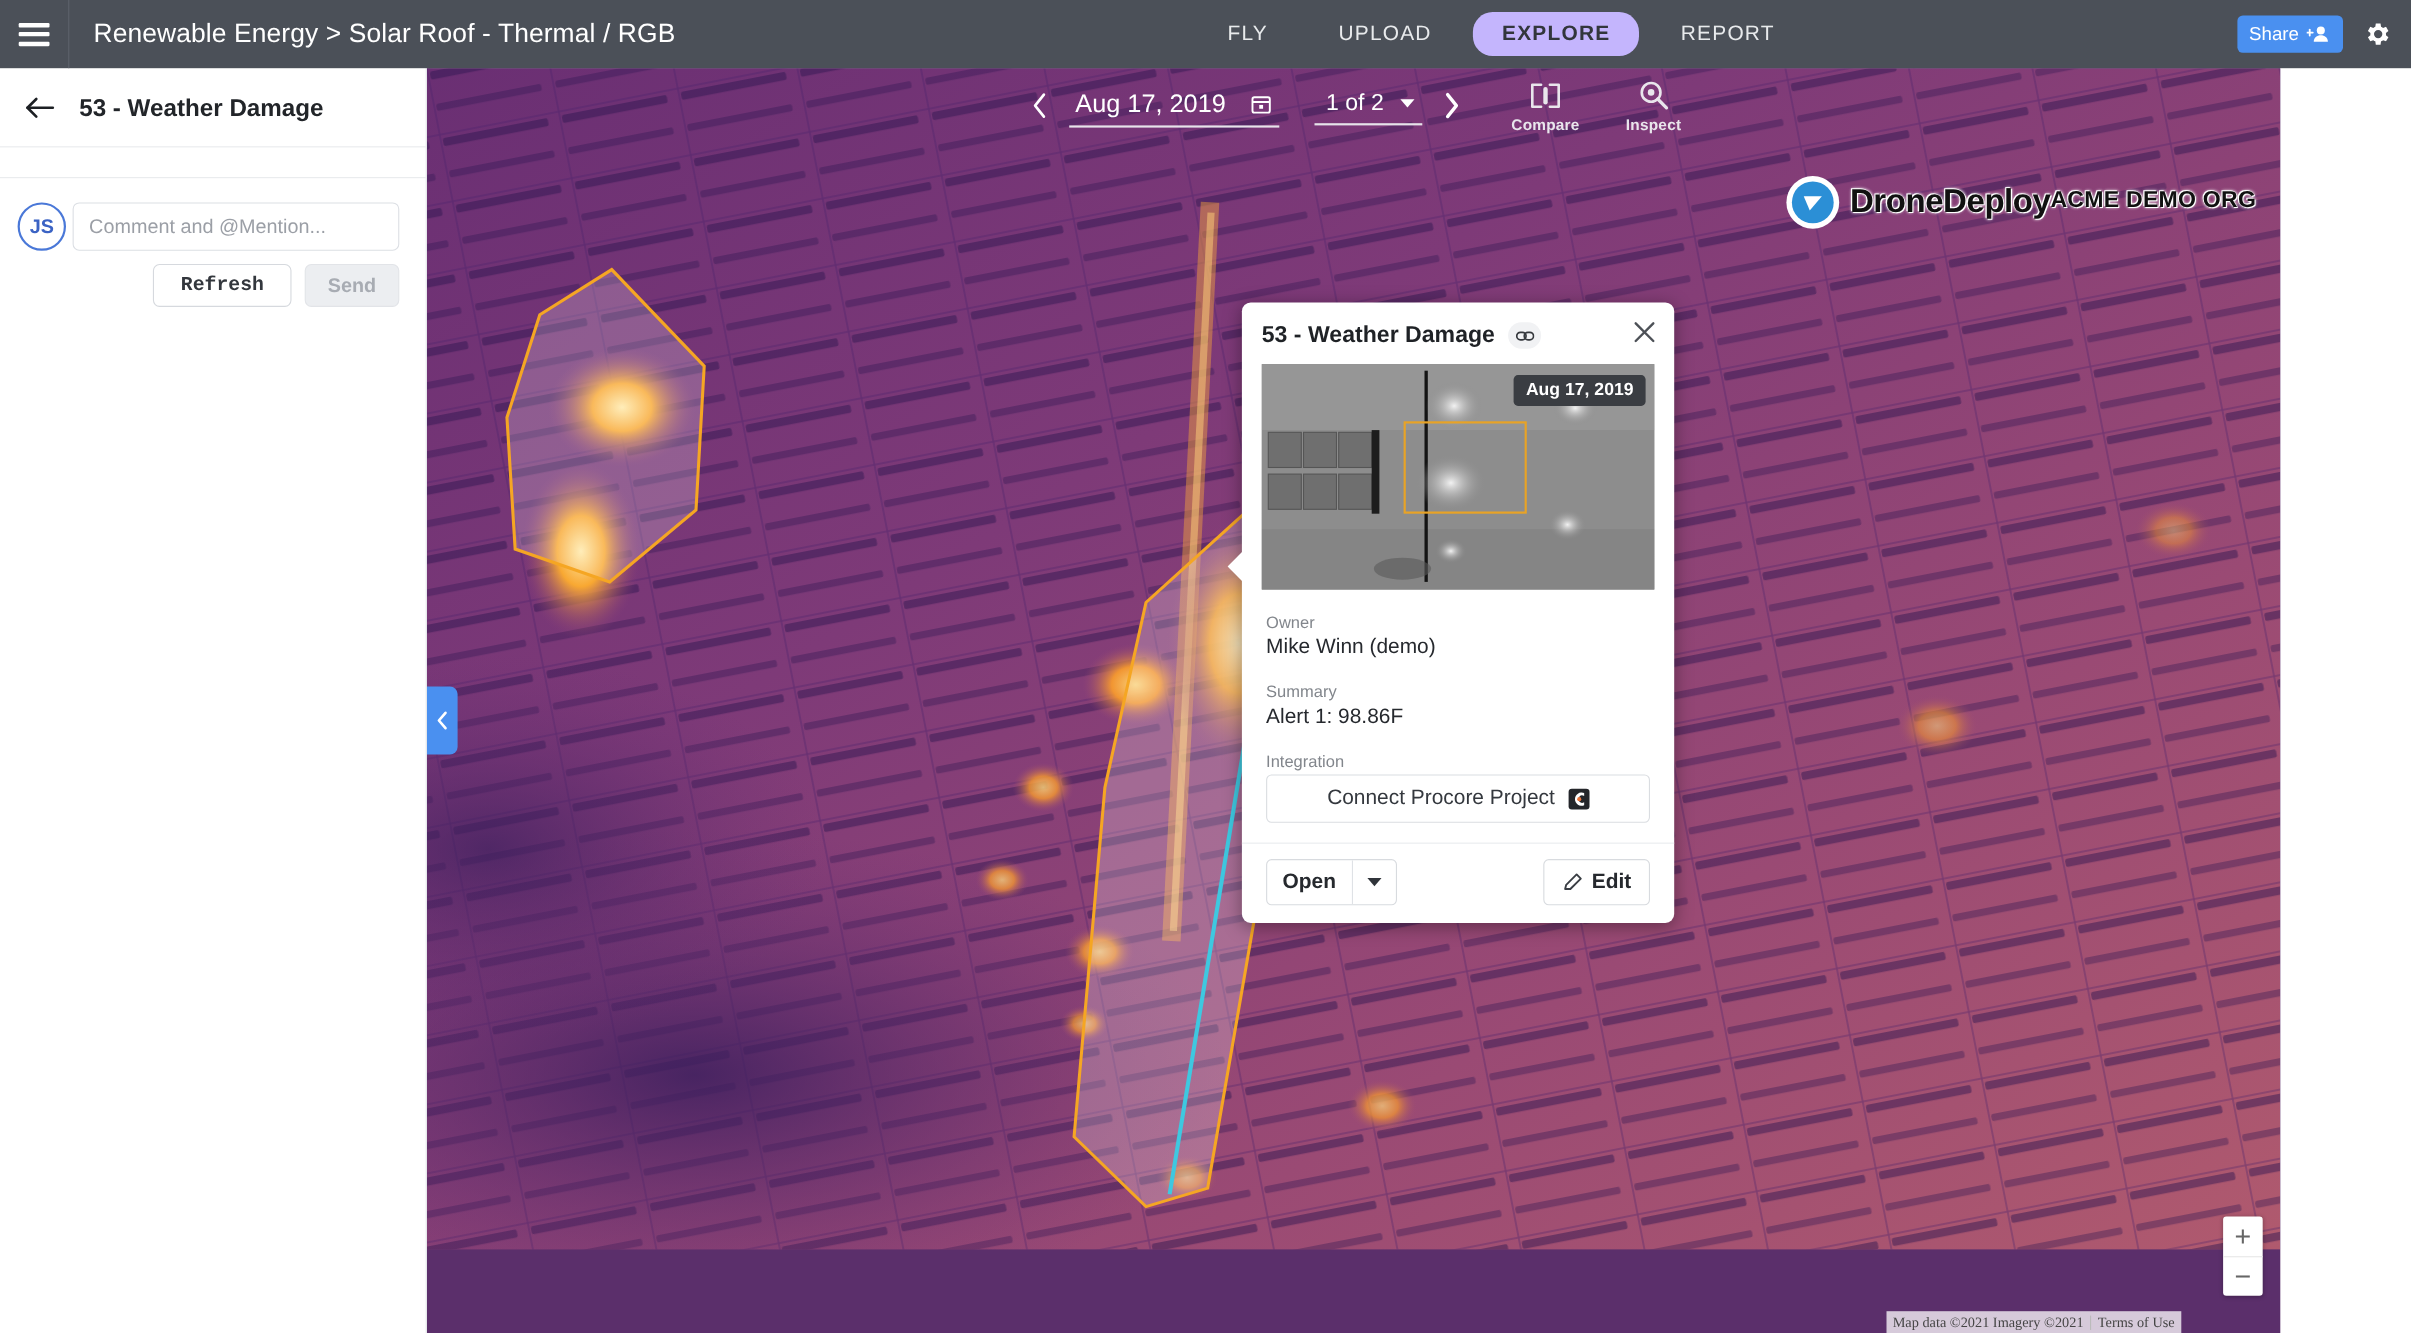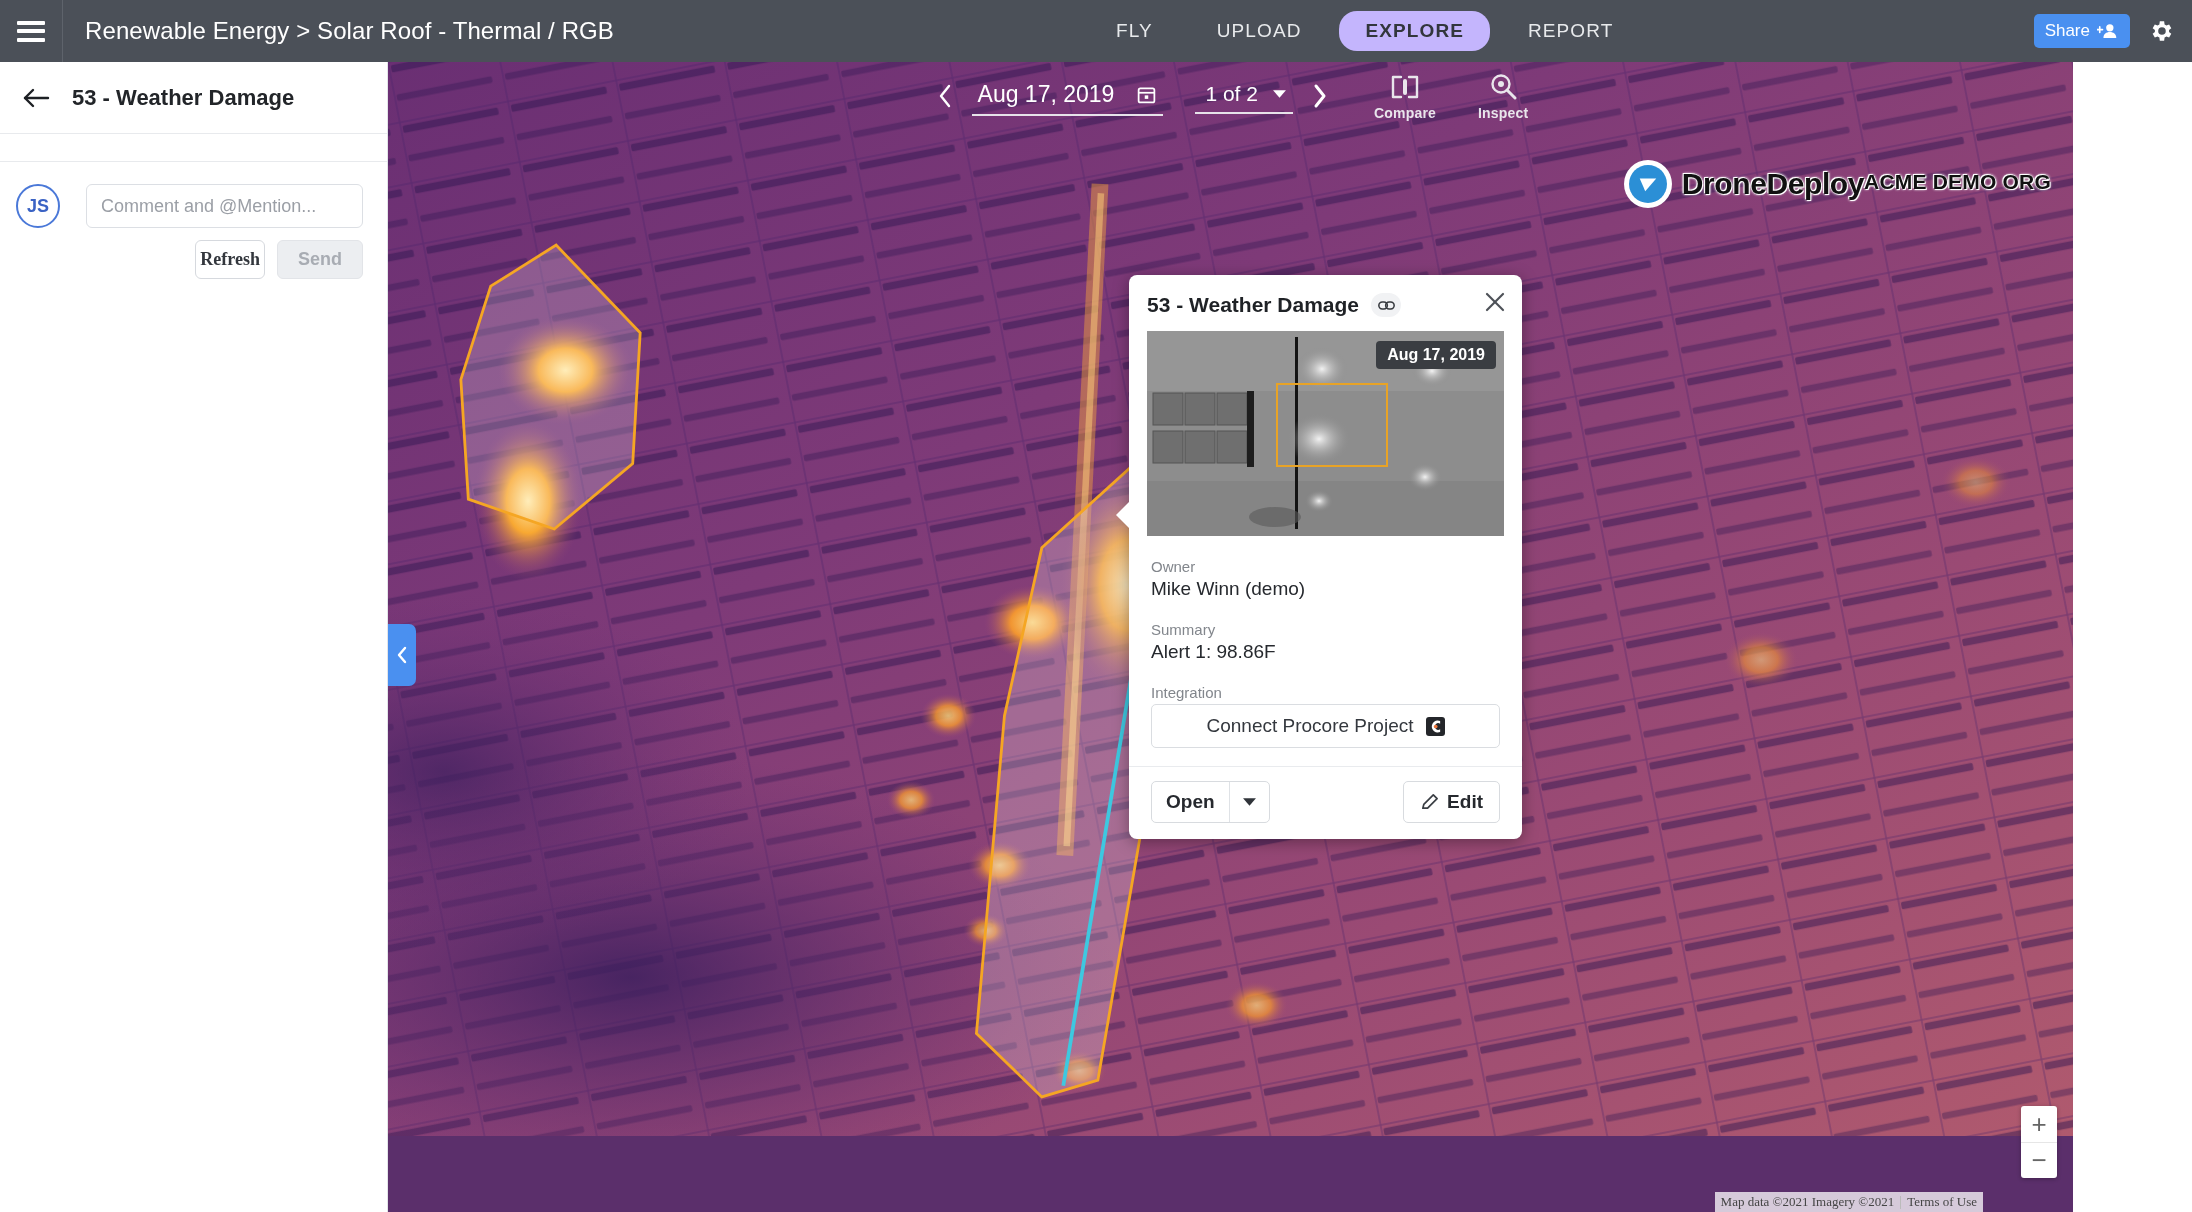--- a/index.html
+++ b/index.html
@@ -46,36 +46,36 @@
     position: absolute; left: 0; top: 62px; width: 388px; height: 1150px;
     background: #ffffff; border-right: 1px solid #e2e4e8; z-index: 50;
   }
   .sidebar-head {
     height: 72px; display: flex; align-items: center; gap: 22px;
     padding-left: 22px; border-bottom: 1px solid #e8eaed;
   }
   .back-arrow { cursor: pointer; display: flex; }
   .sidebar-title { font-size: 22px; font-weight: 700; color: #222529; }
   .sidebar-subbar { height: 28px; border-bottom: 1px solid #e8eaed; }
-  .comment-row { display: flex; align-items: flex-start; gap: 26px; padding: 22px 24px 0 16px; }
+  .comment-row { display: flex; align-items: flex-start; gap: 6px; padding: 22px 24px 0 16px; }
   .avatar {
     width: 44px; height: 44px; border-radius: 50%; border: 2px solid #4a78d8;
     display: flex; align-items: center; justify-content: center;
     color: #3b63c4; font-size: 18px; font-weight: 700; flex-shrink: 0;
   }
   .comment-input {
     flex: 1; height: 44px; border: 1px solid #dcdfe4; border-radius: 6px;
     font-size: 18px; font-family: inherit; padding: 17px 14px; color: #303339; background: #fff;
   }
   .comment-input::placeholder { color: #9b9fa6; }
   .comment-btns { display: flex; justify-content: flex-end; gap: 12px; padding: 12px 24px 0 0; }
   .btn-refresh {
     background: #fff; border: 1px solid #d6d9de; border-radius: 6px;
-    font-size: 18px; font-weight: 700; font-family: Liberation Serif, serif; color: #33373d;
-    padding: 8px 4px; cursor: pointer;
+    font-size: 18px; font-weight: 700; font-family: Liberation Mono, monospace; color: #33373d;
+    padding: 8px 24px; cursor: pointer;
   }
   .btn-send {
     background: #eceef1; border: 1px solid #e2e4e8; border-radius: 6px;
     font-size: 18px; font-weight: 700; font-family: inherit; color: #a8acb3;
     padding: 8px 20px; cursor: default;
   }
 
   
   .map {
     position: absolute; left: 388px; top: 62px; width: 1685px; height: 1150px;

